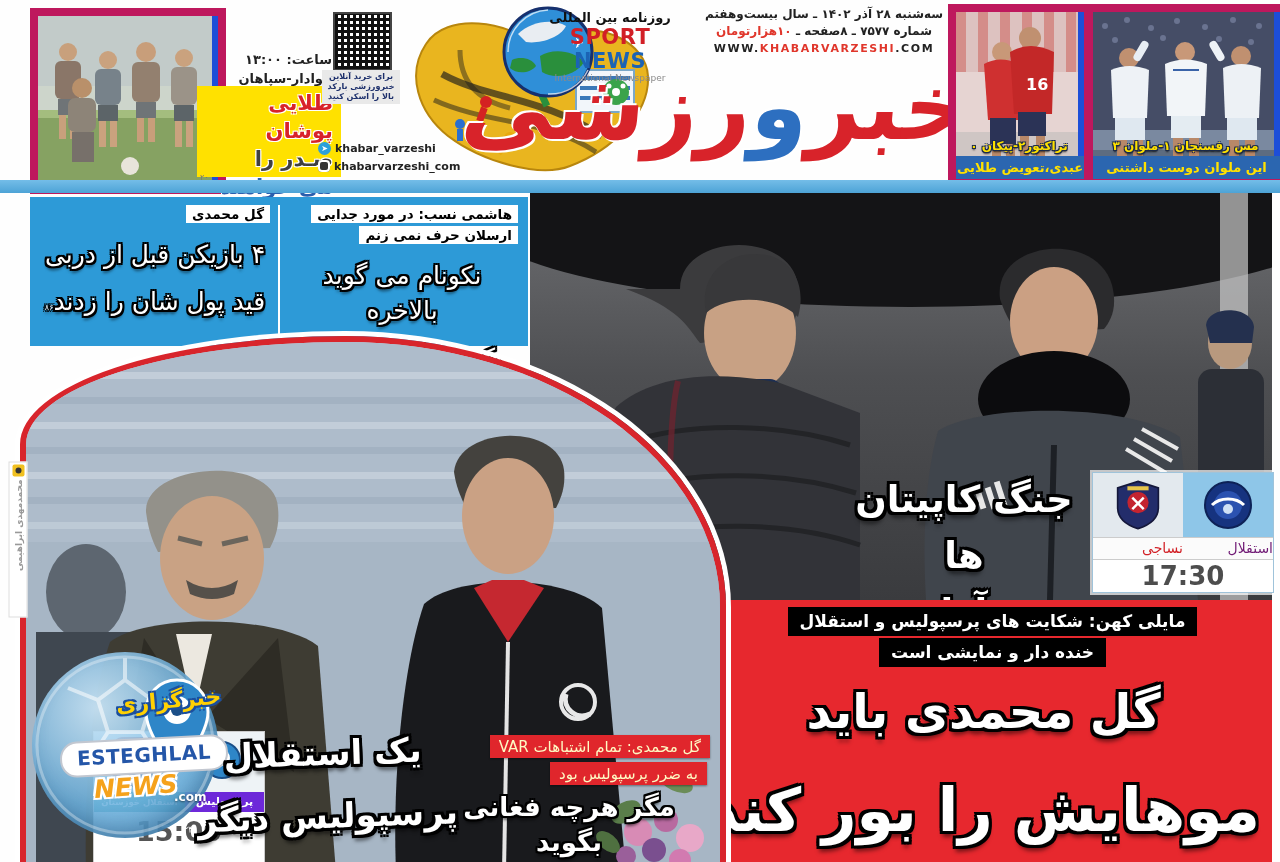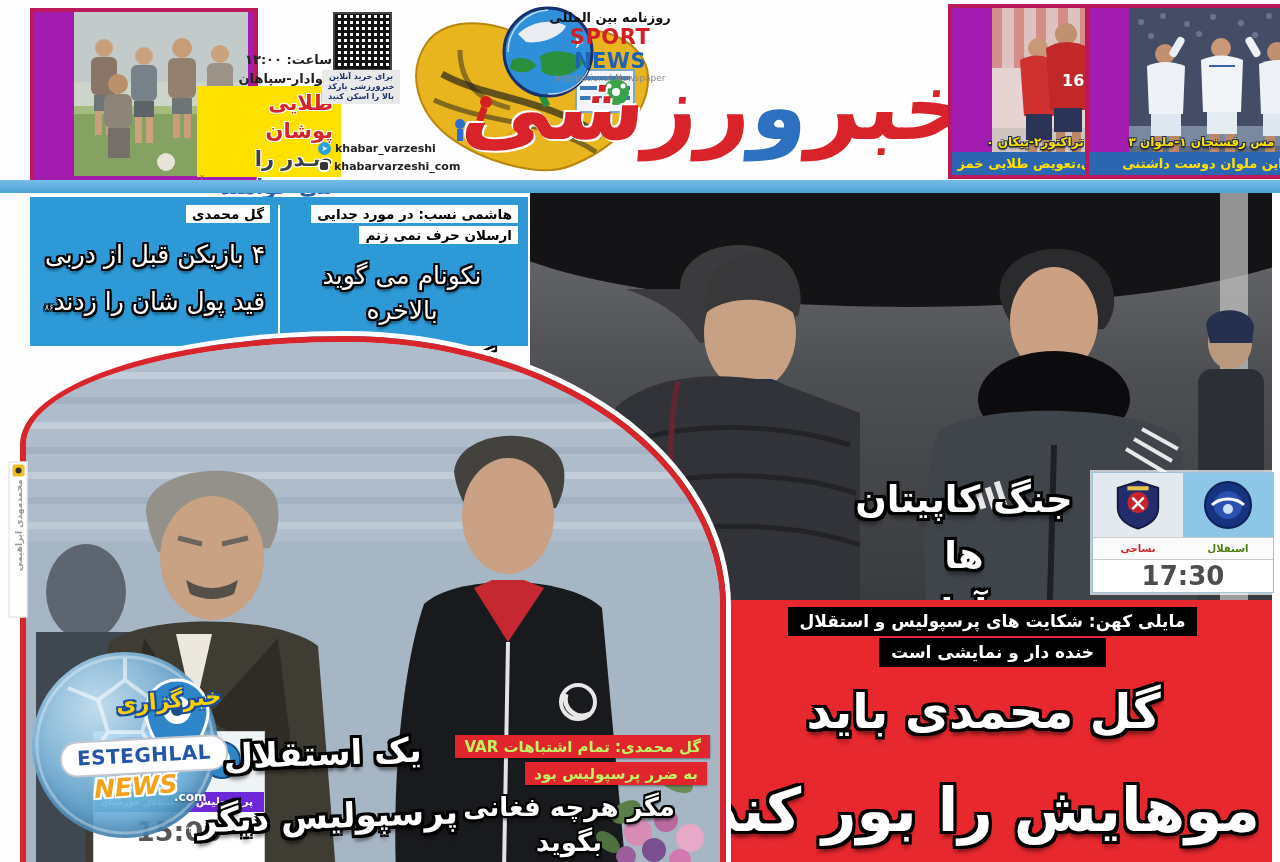--- a/index.html
+++ b/index.html
@@ -10,21 +10,21 @@
   .ltr{direction:ltr;}
   
   .wt{color:#fff;text-shadow:-2px -2px 0 #000,2px -2px 0 #000,-2px 2px 0 #000,2px 2px 0 #000,
       -2px 0 0 #000,2px 0 0 #000,0 -2px 0 #000,0 2px 0 #000,0 4px 3px rgba(0,0,0,.55);}
   .wt-lg{color:#fff;text-shadow:-3px -3px 0 #000,3px -3px 0 #000,-3px 3px 0 #000,3px 3px 0 #000,
       -3px 0 0 #000,3px 0 0 #000,0 -3px 0 #000,0 3px 0 #000,0 6px 4px rgba(0,0,0,.5);}
   .ylw-ol{text-shadow:-1px -1px 0 #fff,1px -1px 0 #fff,-1px 1px 0 #fff,1px 1px 0 #fff;}
   .score-ol{color:#ffe100;text-shadow:-1px -1px 0 #1a2a4a,1px -1px 0 #1a2a4a,-1px 1px 0 #1a2a4a,1px 1px 0 #1a2a4a,0 2px 2px rgba(0,0,0,.8);}
 
   
-  .photo-card{border:4px solid #be185d;background:#a21caf;overflow:hidden;padding-left:40px;}
+  .photo-card{border:8px solid #be185d;background:#1d4ed8;overflow:hidden;}
   .cap-bar{position:absolute;left:0;right:0;bottom:0;height:23px;background:#2b66b0;
            color:#ffe100;font-weight:bold;font-size:13px;line-height:23px;text-align:center;}
   .scoreline{position:absolute;left:3px;right:5px;bottom:26px;font-size:12px;font-weight:bold;text-align:center;}
   .tl-time{font-size:13px;font-weight:bold;color:#222;line-height:19px;text-align:right;}
   .tl-yellow{background:#ffe100;padding:3px 8px 2px 4px;text-align:right;}
   .tl-yellow div{font-size:21px;font-weight:bold;line-height:28px;}
   .qr{width:55px;height:55px;border:2px solid #444;background:
       repeating-linear-gradient(0deg,#111 0 3px,transparent 3px 6px),
       repeating-linear-gradient(90deg,#111 0 3px,#fff 3px 6px);}
   .qr-cap{width:78px;background:#e9e9e9;font-size:8px;font-weight:bold;color:#1c2f6b;
@@ -50,38 +50,38 @@
         padding:1px 6px;margin-bottom:2px;}
   .bb-col{text-align:right;}
   .bb-h{font-size:25px;font-weight:normal;line-height:35px;text-align:center;margin-top:12px;}
   .tiny-ref{font-size:8px;color:#eee;}
 
   
   .mbox{background:#fff;border:1px solid #9fc3da;box-shadow:0 0 0 2px rgba(255,255,255,.7);}
   .mbox .crests{display:flex;height:64px;}
   .mbox .crests>div{flex:1;display:flex;align-items:center;justify-content:center;}
   .mbox .labels{display:flex;height:21px;border-top:1px solid #ccc;border-bottom:1px solid #ccc;background:#fbfbfb;}
-  .mbox .labels>div{flex:1;font-size:10px;font-weight:bold;line-height:21px;text-align:center;}
+  .mbox .labels>div{flex:1;font-size:14px;font-weight:normal;line-height:21px;text-align:right;}
   .mbox .time{font-size:26px;font-weight:bold;color:#4d4d4d;text-align:center;line-height:32px;background:#fff;}
 
   
   .redband{background:#e7282e;}
   .blackkick{display:inline-block;background:#000;color:#fff;font-size:17px;font-weight:bold;
              padding:3px 12px 4px;line-height:22px;}
   .red-h{font-weight:bold;text-align:center;}
 
   
   .blob{border:6px solid #d8252c;box-shadow:0 0 0 5px #ffffff;border-radius:46% 54% 0 0 / 20% 50% 0 0;
         overflow:hidden;background:linear-gradient(#c7d2de,#93a5b8 55%,#7c8da0);}
   .photog{background:#fff;border:1px solid #ddd;display:flex;align-items:center;gap:3px;
           padding:0 2px;direction:rtl;}
   .photog .cam{width:12px;height:12px;background:#f0c020;border-radius:2px;position:relative;flex:none;}
   .photog .cam::after{content:"";position:absolute;left:3px;top:3px;width:6px;height:6px;border-radius:50%;background:#333;}
   .photog .nm{font-size:9px;color:#999;font-weight:bold;white-space:nowrap;}
-  .redkick{display:inline-block;background:#e0262c;color:#bef264;font-size:15px;font-weight:bold;
+  .redkick{display:inline-block;background:#e0262c;color:#fef9c3;font-size:15px;font-weight:normal;
            padding:2px 9px 1px;line-height:20px;box-shadow:0 1px 2px rgba(0,0,0,.4);}
 
   
   .wm-ball{width:186px;height:186px;border-radius:50%;
            background:radial-gradient(circle at 35% 30%,rgba(200,228,246,.95),rgba(111,179,223,.88) 55%,rgba(64,138,188,.9));
            box-shadow:inset -6px -10px 20px rgba(20,60,100,.35);}
   .wm-agency{color:#ffd103;font-size:22px;font-weight:bold;
              text-shadow:-2px -2px 0 #1b4f9e,2px -2px 0 #1b4f9e,-2px 2px 0 #1b4f9e,2px 2px 0 #1b4f9e;}
   .wm-bar{background:#fff;border:2px solid #c2c7d0;border-radius:17px;text-align:center;
           color:#2456a8;font-size:20px;font-weight:bold;letter-spacing:.5px;line-height:30px;}
@@ -219,20 +219,25 @@
   <div class="abs sportnews rtl" style="left:548px;top:10px;width:124px;">
     <div class="fa">روزنامه بین المللی</div>
     <div class="en ltr"><span style="color:#d21f26;">SPORT</span> <span style="color:#1b63b5;">NEWS</span></div>
     <div class="sub">International Newspaper</div>
   </div>
 
   <div class="abs rtl logotype" style="left:600px;top:48px;width:370px;">
     <span style="color:#d8232a;">خبر</span><span style="color:#2d6fc0;">و</span><span style="color:#d8232a;">رزشی</span>
   </div>
 
+  <div class="abs rtl dateblock" style="left:695px;top:6px;width:258px;">
+    <div>سه‌شنبه ۲۸ آذر ۱۴۰۲ ـ سال بیست‌وهفتم</div>
+    <div><span>شماره ۷۵۷۷ ـ ۸صفحه ـ </span><span style="color:#e0362b;">۱۰هزارتومان</span></div>
+    <div class="webline ltr"><span>WWW.</span><span style="color:#e0362b;">KHABARVARZESHI</span><span>.COM</span></div>
+  </div>
 
   <div class="abs photo-card" style="left:948px;top:4px;width:128px;height:167px;">
     <svg width="122" height="161" viewBox="0 0 122 161">
       <rect width="122" height="161" fill="#e6d4d2"></rect>
       <rect width="122" height="60" fill="#ddc2c0"></rect>
       <g opacity=".5">
           <rect x="0" width="10" height="60" fill="#cc5a54"></rect>
           <rect x="22" width="10" height="60" fill="#cc5a54"></rect>
           <rect x="44" width="10" height="60" fill="#cc5a54"></rect>
           <rect x="66" width="10" height="60" fill="#cc5a54"></rect>
@@ -388,21 +393,21 @@
       <div style="background:#8ec6e8;">
         <svg width="52" height="52" viewBox="0 0 52 52">
           <circle cx="26" cy="26" r="23" fill="#16337f" stroke="#0d2257" stroke-width="2"></circle>
           <circle cx="26" cy="26" r="14" fill="#2b52b0"></circle>
           <path d="M10 26 C18 18 34 18 42 26" stroke="#fff" stroke-width="3" fill="none"></path>
           <circle cx="26" cy="30" r="5" fill="#cfe0f5"></circle>
         </svg>
       </div>
     </div>
     <div class="labels rtl">
-      <div style="color:#4d7c0f;">استقلال</div>
+      <div style="color:#701a75;">استقلال</div>
       <div style="color:#d22127;">نساجی</div>
     </div>
     <div class="time">17:30</div>
   </div>
 
   <div class="abs redband" style="left:558px;top:600px;width:714px;height:262px;">
     <div class="abs rtl" style="left:170px;right:15px;top:7px;text-align:center;">
       <div><span class="blackkick">مایلی کهن: شکایت های پرسپولیس و استقلال</span></div>
       <div style="margin-top:2px;"><span class="blackkick">خنده دار و نمایشی است</span></div>
     </div>

